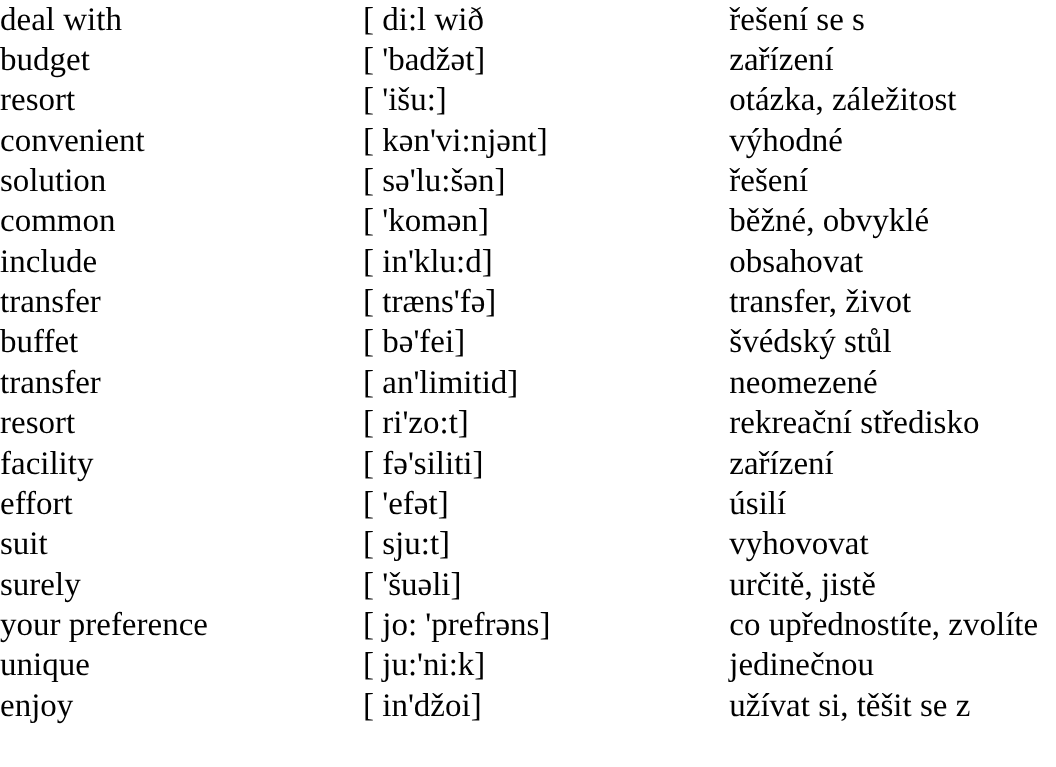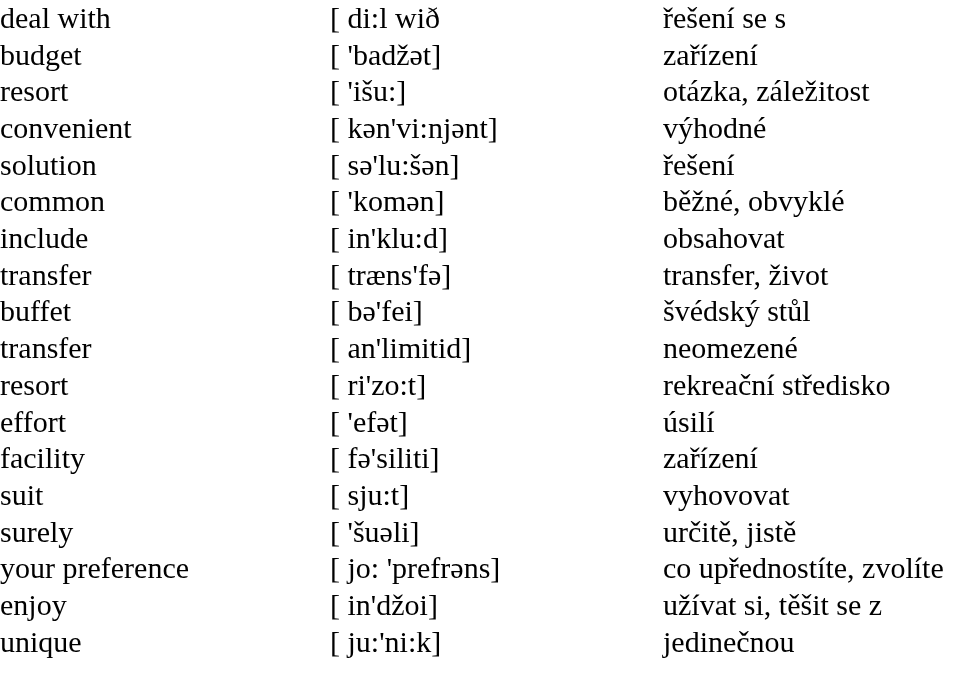--- a/index.html
+++ b/index.html
@@ -114,49 +114,49 @@
           <td class="col-term">transfer</td>
           <td class="col-phonetic">[ an'limitid]</td>
           <td class="col-translation">neomezené</td>
         </tr>
         <tr>
           <td class="col-term">resort</td>
           <td class="col-phonetic">[ ri'zo:t]</td>
           <td class="col-translation">rekreační středisko</td>
         </tr>
         <tr>
+          <td class="col-term">facility</td>
+          <td class="col-phonetic">[ fə'siliti]</td>
+          <td class="col-translation">zařízení</td>
+        </tr>
+        <tr>
           <td class="col-term">effort</td>
           <td class="col-phonetic">[ 'efət]</td>
           <td class="col-translation">úsilí</td>
-        </tr>
-        <tr>
-          <td class="col-term">facility</td>
-          <td class="col-phonetic">[ fə'siliti]</td>
-          <td class="col-translation">zařízení</td>
         </tr>
         <tr>
           <td class="col-term">suit</td>
           <td class="col-phonetic">[ sju:t]</td>
           <td class="col-translation">vyhovovat</td>
         </tr>
         <tr>
           <td class="col-term">surely</td>
           <td class="col-phonetic">[ 'šuəli]</td>
           <td class="col-translation">určitě, jistě</td>
         </tr>
         <tr>
           <td class="col-term">your preference</td>
           <td class="col-phonetic">[ jo: 'prefrəns]</td>
           <td class="col-translation">co upřednostíte, zvolíte</td>
         </tr>
         <tr>
+          <td class="col-term">unique</td>
+          <td class="col-phonetic">[ ju:'ni:k]</td>
+          <td class="col-translation">jedinečnou</td>
+        </tr>
+        <tr>
           <td class="col-term">enjoy</td>
           <td class="col-phonetic">[ in'džoi]</td>
           <td class="col-translation">užívat si, těšit se z</td>
-        </tr>
-        <tr>
-          <td class="col-term">unique</td>
-          <td class="col-phonetic">[ ju:'ni:k]</td>
-          <td class="col-translation">jedinečnou</td>
         </tr>
       </tbody>
   </table>
 </div>
 
 </body></html>

